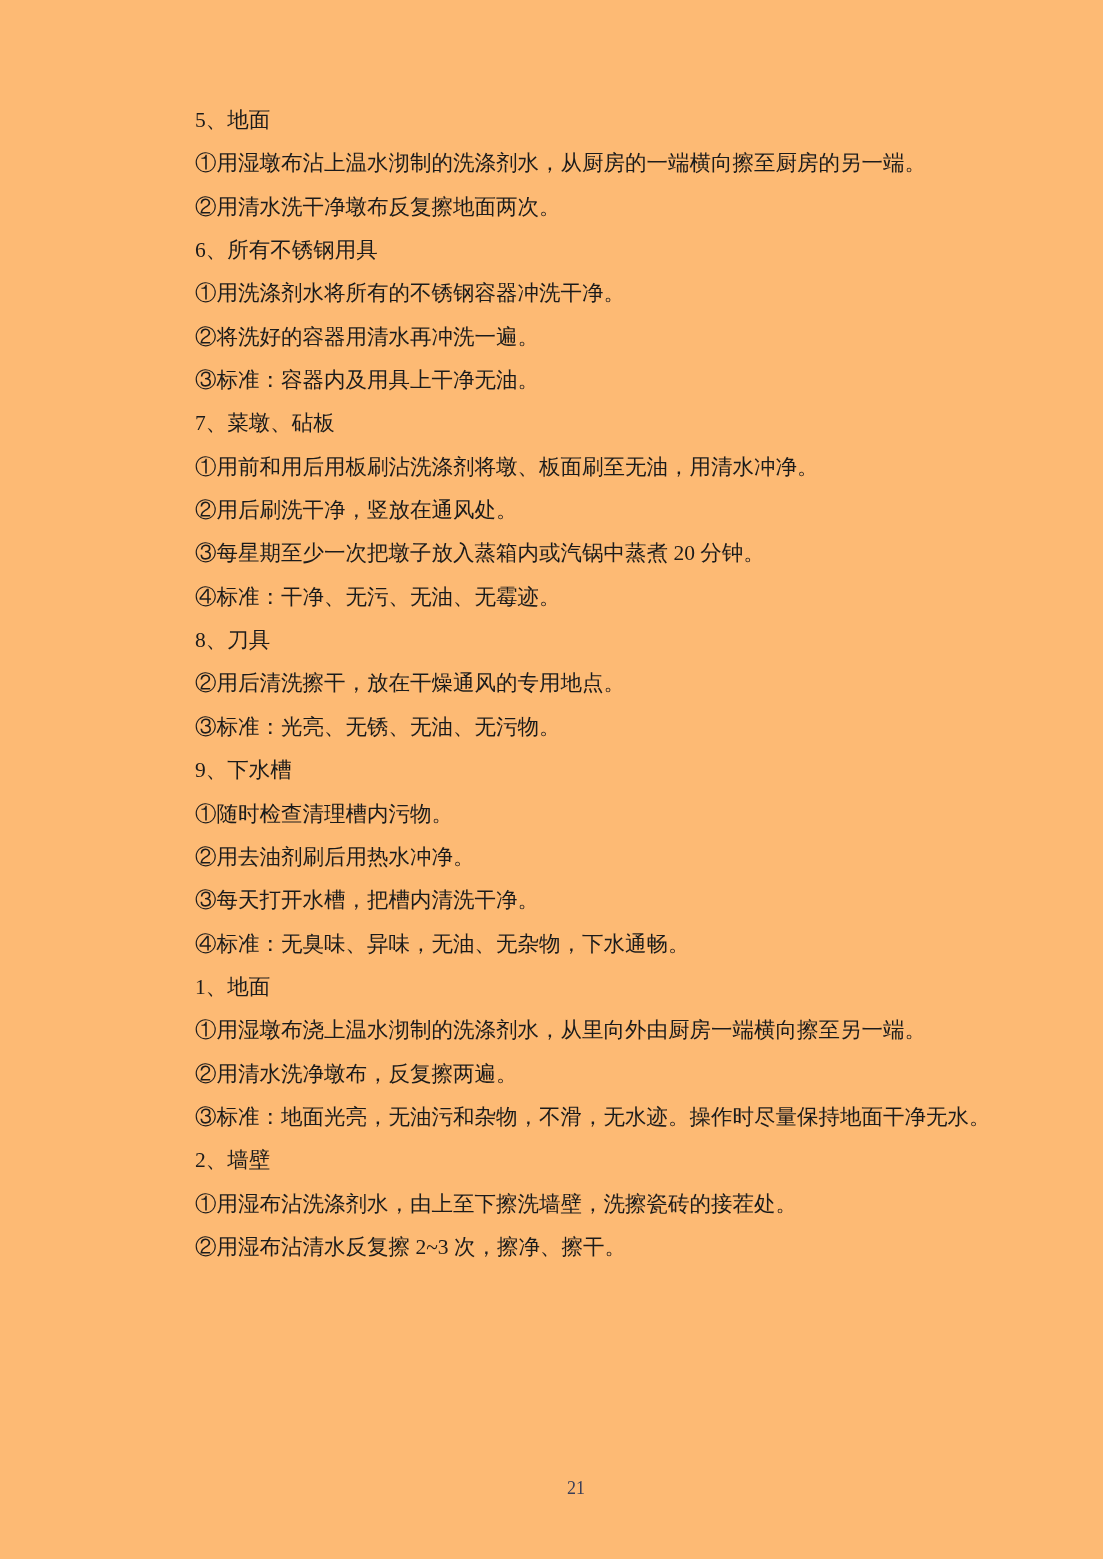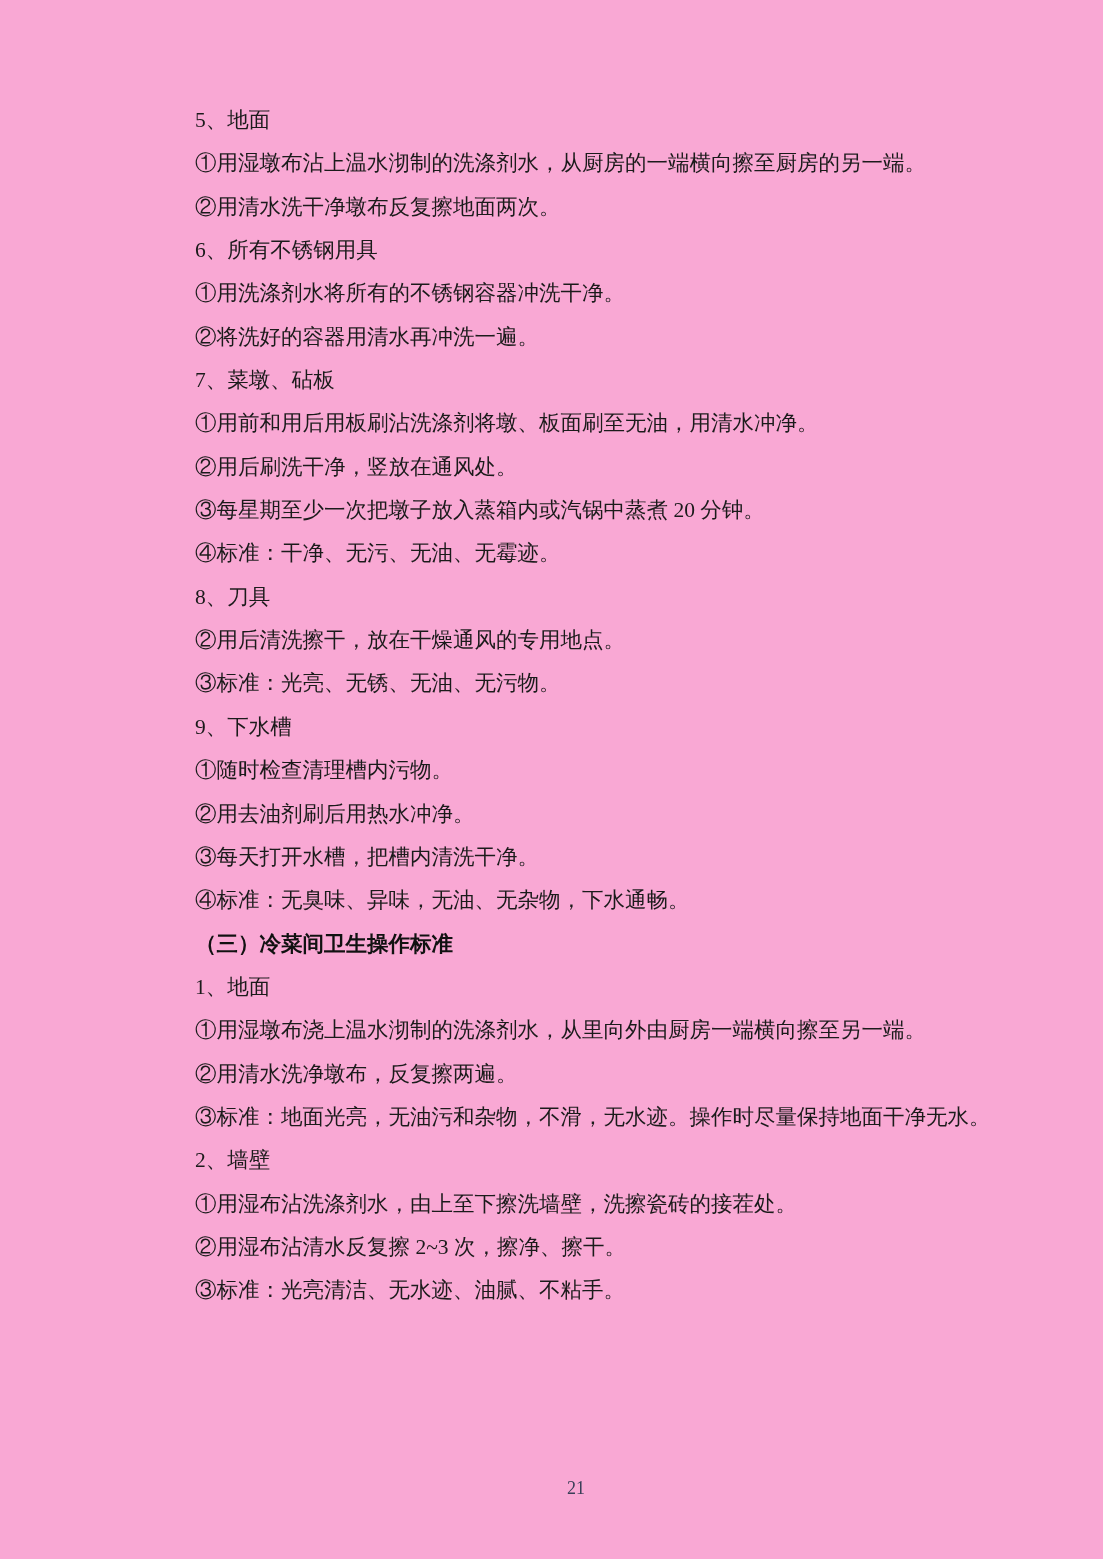--- a/index.html
+++ b/index.html
@@ -10,21 +10,21 @@
   body {
     width: 1103px;
     height: 1559px;
     position: relative;
     overflow: hidden;
     font-family: "Liberation Serif", "DejaVu Serif", serif;
   }
   .doc-page {
     position: absolute;
     inset: 0;
-    background: #f9a8d4;
+    background: #fdba74;
   }
   .doc-content {
     position: absolute;
     left: 195px;
     top: 99px;
     width: 860px;
   }
   .doc-content p.line {
     margin: 0;
     padding: 0;
@@ -62,20 +62,21 @@
 
       <p class="line">②用清水洗干净墩布反复擦地面两次。</p>
 
 
       <p class="line">6、所有不锈钢用具</p>
 
       <p class="line">①用洗涤剂水将所有的不锈钢容器冲洗干净。</p>
 
       <p class="line">②将洗好的容器用清水再冲洗一遍。</p>
 
+      <p class="line">③标准：容器内及用具上干净无油。</p>
 
       <p class="line">7、菜墩、砧板</p>
 
       <p class="line">①用前和用后用板刷沾洗涤剂将墩、板面刷至无油，用清水冲净。</p>
 
       <p class="line">②用后刷洗干净，竖放在通风处。</p>
 
       <p class="line">③每星期至少一次把墩子放入蒸箱内或汽锅中蒸煮 20 分钟。</p>
 
       <p class="line">④标准：干净、无污、无油、无霉迹。</p>
@@ -90,34 +91,32 @@
       <p class="line">9、下水槽</p>
 
       <p class="line">①随时检查清理槽内污物。</p>
 
       <p class="line">②用去油剂刷后用热水冲净。</p>
 
       <p class="line">③每天打开水槽，把槽内清洗干净。</p>
 
       <p class="line">④标准：无臭味、异味，无油、无杂物，下水通畅。</p>
 
-      <p class="line bold">（三）冷菜间卫生操作标准</p>
 
       <p class="line">1、地面</p>
 
       <p class="line">①用湿墩布浇上温水沏制的洗涤剂水，从里向外由厨房一端横向擦至另一端。</p>
 
       <p class="line">②用清水洗净墩布，反复擦两遍。</p>
 
       <p class="line">③标准：地面光亮，无油污和杂物，不滑，无水迹。操作时尽量保持地面干净无水。</p>
 
       <p class="line">2、墙壁</p>
 
       <p class="line">①用湿布沾洗涤剂水，由上至下擦洗墙壁，洗擦瓷砖的接茬处。</p>
 
       <p class="line">②用湿布沾清水反复擦 2~3 次，擦净、擦干。</p>
 
-      <p class="line">③标准：光亮清洁、无水迹、油腻、不粘手。</p>
     </div>
 
   <div class="page-footer">21</div>
 
 </div>
 
 </body></html>

